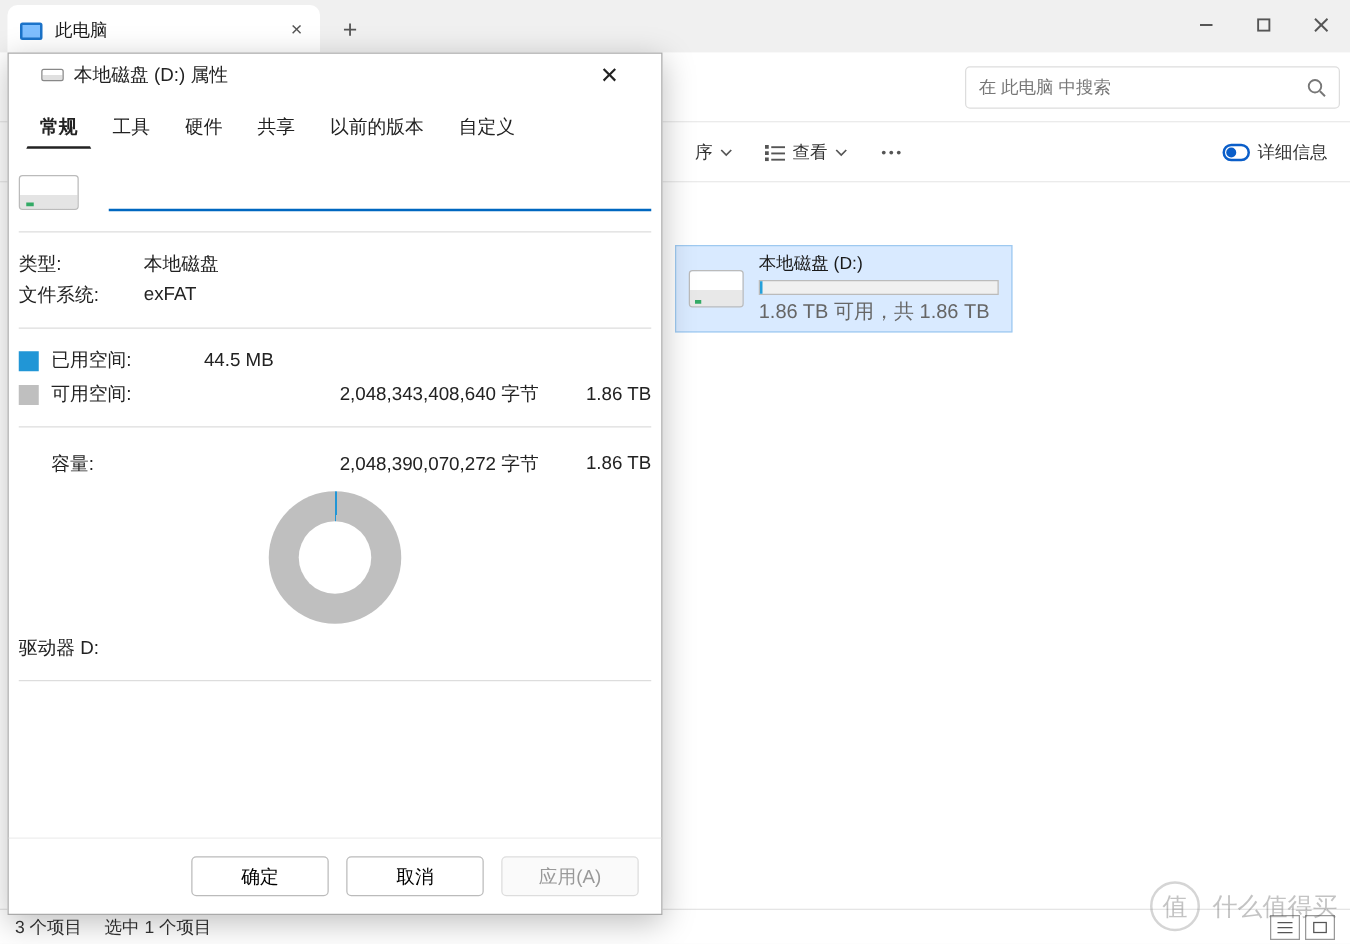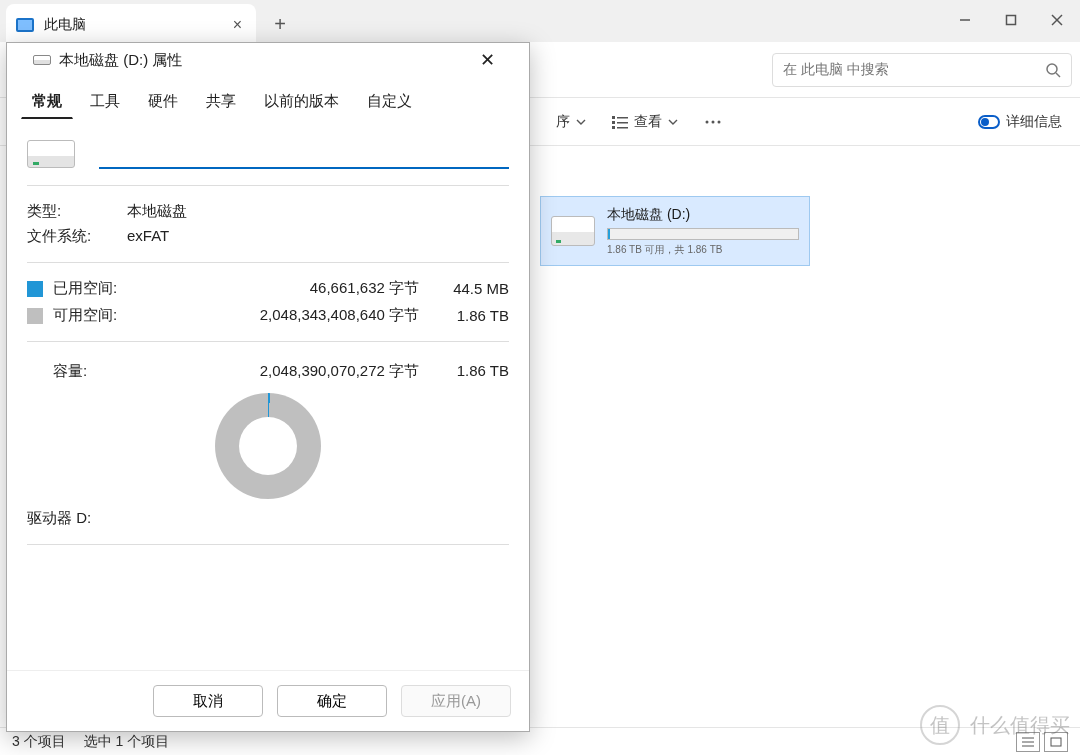--- a/index.html
+++ b/index.html
@@ -31,41 +31,41 @@
 
 
 .content { position: absolute; top: 146px; left: 0; right: 0; bottom: 28px; background: #fff; }
 .driveitem { position: absolute; top: 50px; left: 540px; width: 270px; height: 70px; background: #d9eaff; border: 1px solid #9ec9f0; display: flex; align-items: center; padding: 8px 10px; gap: 12px; }
 .driveicon { width: 44px; height: 30px; background: linear-gradient(#fff 55%, #e8e8e8 55%); border: 1px solid #bbb; border-radius: 3px; position: relative; }
 .driveicon:after { content: ""; position: absolute; left: 4px; bottom: 2px; width: 5px; height: 3px; background: #3a6; }
 .driveinfo { flex: 1; }
 .driveinfo .name { font-size: 14px; }
 .capbar { height: 12px; border: 1px solid #bbb; background: #f0f0f0; margin-top: 4px; position: relative; }
 .capbar .fill { position: absolute; left: 0; top: 0; bottom: 0; width: 1%; background: #26a0da; }
-.capline { color: #666; font-size: 10px; margin-top: 3px; }
+.capline { color: #666; font-size: 16px; margin-top: 3px; }
 
 
 .statusbar { position: absolute; left: 0; right: 0; bottom: 0; height: 28px; background: #fff; border-top: 1px solid #e5e5e5; display: flex; align-items: center; padding: 0 12px; gap: 18px; font-size: 14px; color: #333; }
 .statusbar .viewbtns { margin-left: auto; display: flex; gap: 4px; }
 .statusbar .viewbtns div { width: 24px; height: 20px; border: 1px solid #999; display: flex; align-items: center; justify-content: center; }
 
 
 .watermark { position: absolute; right: 10px; bottom: 10px; display: flex; align-items: center; gap: 10px; opacity: .35; color: #555; font-size: 20px; }
 .watermark .stamp { width: 40px; height: 40px; border: 2px solid #888; border-radius: 50%; display: flex; align-items: center; justify-content: center; font-size: 20px; }
 
 
 .propdlg { position: absolute; left: 6px; top: 42px; width: 524px; height: 690px; background: #fff; border: 1px solid #aaa; box-shadow: 0 6px 24px rgba(0,0,0,.25); display: flex; flex-direction: column; font-size: 15px; color: #222; }
 .propdlg .titlebar { height: 34px; display: flex; align-items: center; padding: 0 26px; gap: 8px; }
 .titlebar .hdd { width: 18px; height: 10px; background: linear-gradient(#fff 55%,#e0e0e0 55%); border: 1px solid #888; border-radius: 2px; }
 .titlebar .x { margin-left: auto; font-size: 18px; cursor: pointer; padding: 4px 8px; }
 .tabs { display: flex; gap: 6px; padding: 8px 14px 0; font-size: 15px; }
 .tabs .t { padding: 6px 10px; cursor: pointer; border: 1px solid transparent; border-bottom: none; }
 .tabs .t.active { font-weight: 600; border-bottom: 2px solid #222; }
 
-.pbody { padding: 14px 20px; flex: 1; }
+.pbody { padding: 14px 8px; flex: 1; }
 .namefield { display: flex; align-items: center; gap: 24px; margin-top: 6px; }
 .bigdriveicon { width: 48px; height: 28px; background: linear-gradient(#fff 58%,#e4e4e4 58%); border: 1px solid #bbb; border-radius: 3px; position: relative; }
 .bigdriveicon:after { content: ""; position: absolute; left: 5px; bottom: 2px; width: 6px; height: 3px; background: #3a6; }
 .nameinput { flex: 1; height: 30px; border: none; border-bottom: 2px solid #0067c0; outline: none; font-size: 15px; padding: 2px 4px; }
 
 .sep { border-top: 1px solid #ddd; margin: 16px 0; }
 
 .kv { display: flex; margin: 6px 0; }
 .kv .k { width: 100px; }
 
@@ -240,21 +240,20 @@
       <div class="k">文件系统:</div>
       <div>exFAT</div>
     </div>
 
     <div class="sep"></div>
 
     <div class="spaceblock">
       <div class="srow">
         <span class="sq blue"></span>
         <span class="label">已用空间:</span>
-        <span class="bytes">46,661,632 字节</span>
         <span class="human">44.5 MB</span>
       </div>
       <div class="srow">
         <span class="sq grey"></span>
         <span class="label">可用空间:</span>
         <span class="bytes">2,048,343,408,640 字节</span>
         <span class="human">1.86 TB</span>
       </div>
     </div>
 
@@ -269,17 +268,17 @@
     <div class="pie"></div>
 
     <div class="drvline">
       <span class="l">驱动器 D:</span>
     </div>
 
     <div class="sep"></div>
   </div>
 
   <div class="dlgbuttons">
+    <button>确定</button>
     <button>取消</button>
-    <button>确定</button>
     <button class="apply">应用(A)</button>
   </div>
 </div>
 
 </body></html>

